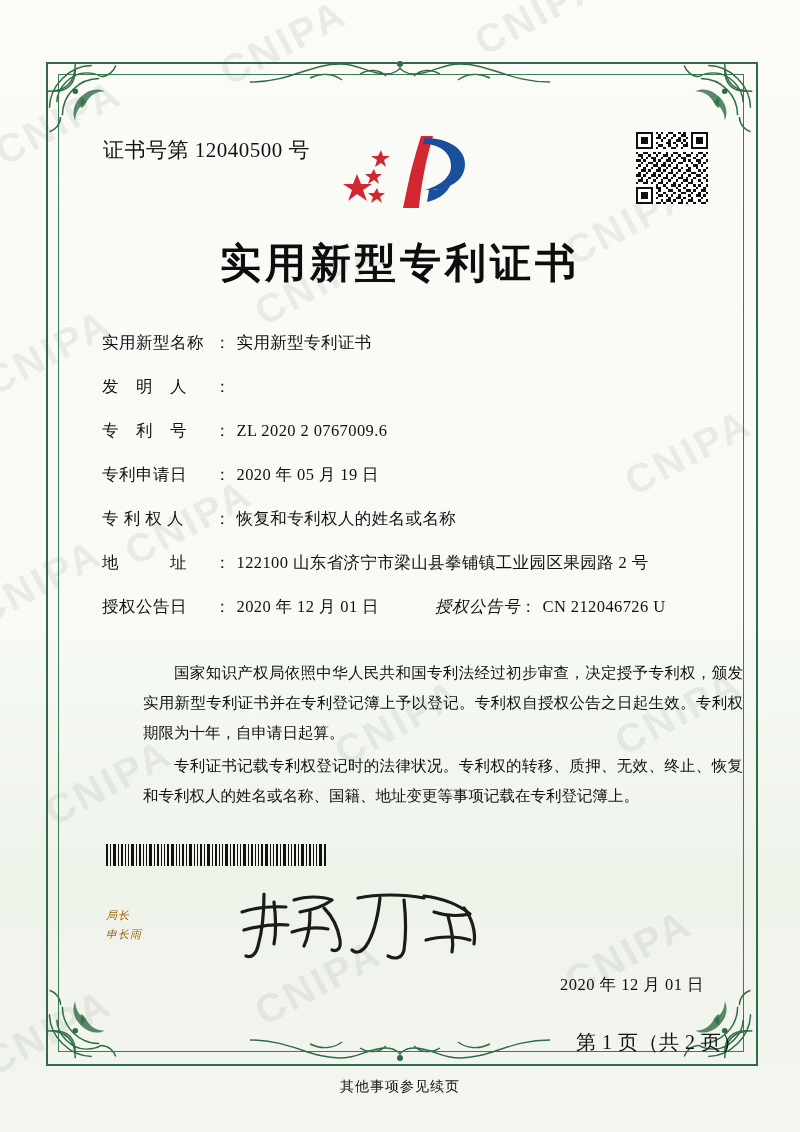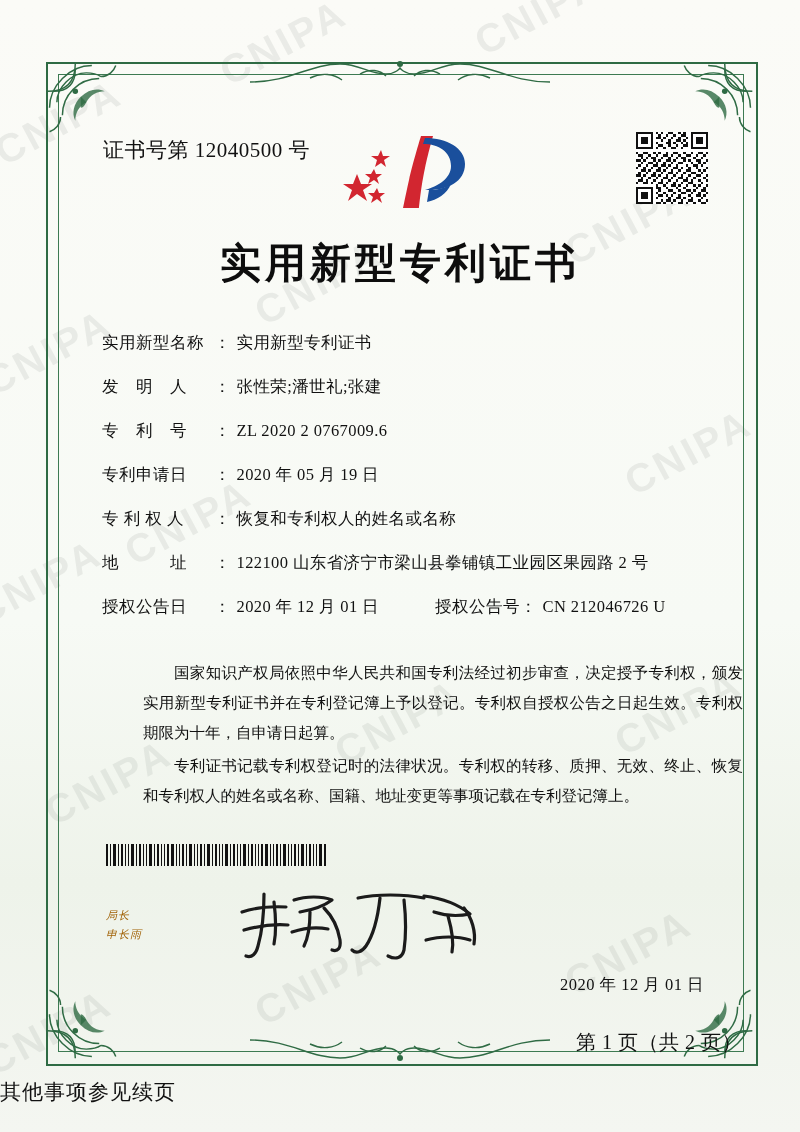--- a/index.html
+++ b/index.html
@@ -161,21 +161,21 @@
   .field-colon {
     flex: 0 0 auto;
     padding-right: 6px;
   }
   .field-value {
     flex: 1 1 auto;
     letter-spacing: 0.4px;
   }
   .field-row.dual .field-value { flex: 0 0 auto; }
   .dual-sep { display:inline-block; width: 56px; }
-  .sub-label { letter-spacing: 0.5px; white-space: nowrap; }
+  .sub-label { letter-spacing: 0.5px; white-space: nowrap; font-style: italic; }
 
   
   .paras {
     position: absolute;
     left: 48px;
     top: 584px;
     width: 600px;
     font-size: 15.5px;
     line-height: 1.95;
     color: #111;
@@ -236,21 +236,22 @@
     font-size: 20px;
     color: #111;
     letter-spacing: 0.5px;
   }
 
   .footnote {
     position: absolute;
     left: 0;
     right: 0;
     top: 1078px;
-    font-size: 21px;
+    text-align: center;
+    font-size: 14px;
     color: #111;
     letter-spacing: 1px;
   }
 </style>
 </head>
 <body>
 
 <div class="page">
   <div class="paper-bg"></div>
 
@@ -607,21 +608,20 @@
 
       <div class="field-row">
         <span class="field-label">实用新型名称</span>
         <span class="field-colon">：</span>
         <span class="field-value">实用新型专利证书</span>
       </div>
 
       <div class="field-row">
         <span class="field-label">发　明　人</span>
         <span class="field-colon">：</span>
-        <span class="field-value">张性荣;潘世礼;张建</span>
       </div>
 
       <div class="field-row">
         <span class="field-label">专　利　号</span>
         <span class="field-colon">：</span>
         <span class="field-value">ZL 2020 2 0767009.6</span>
       </div>
 
       <div class="field-row">
         <span class="field-label">专利申请日</span>

